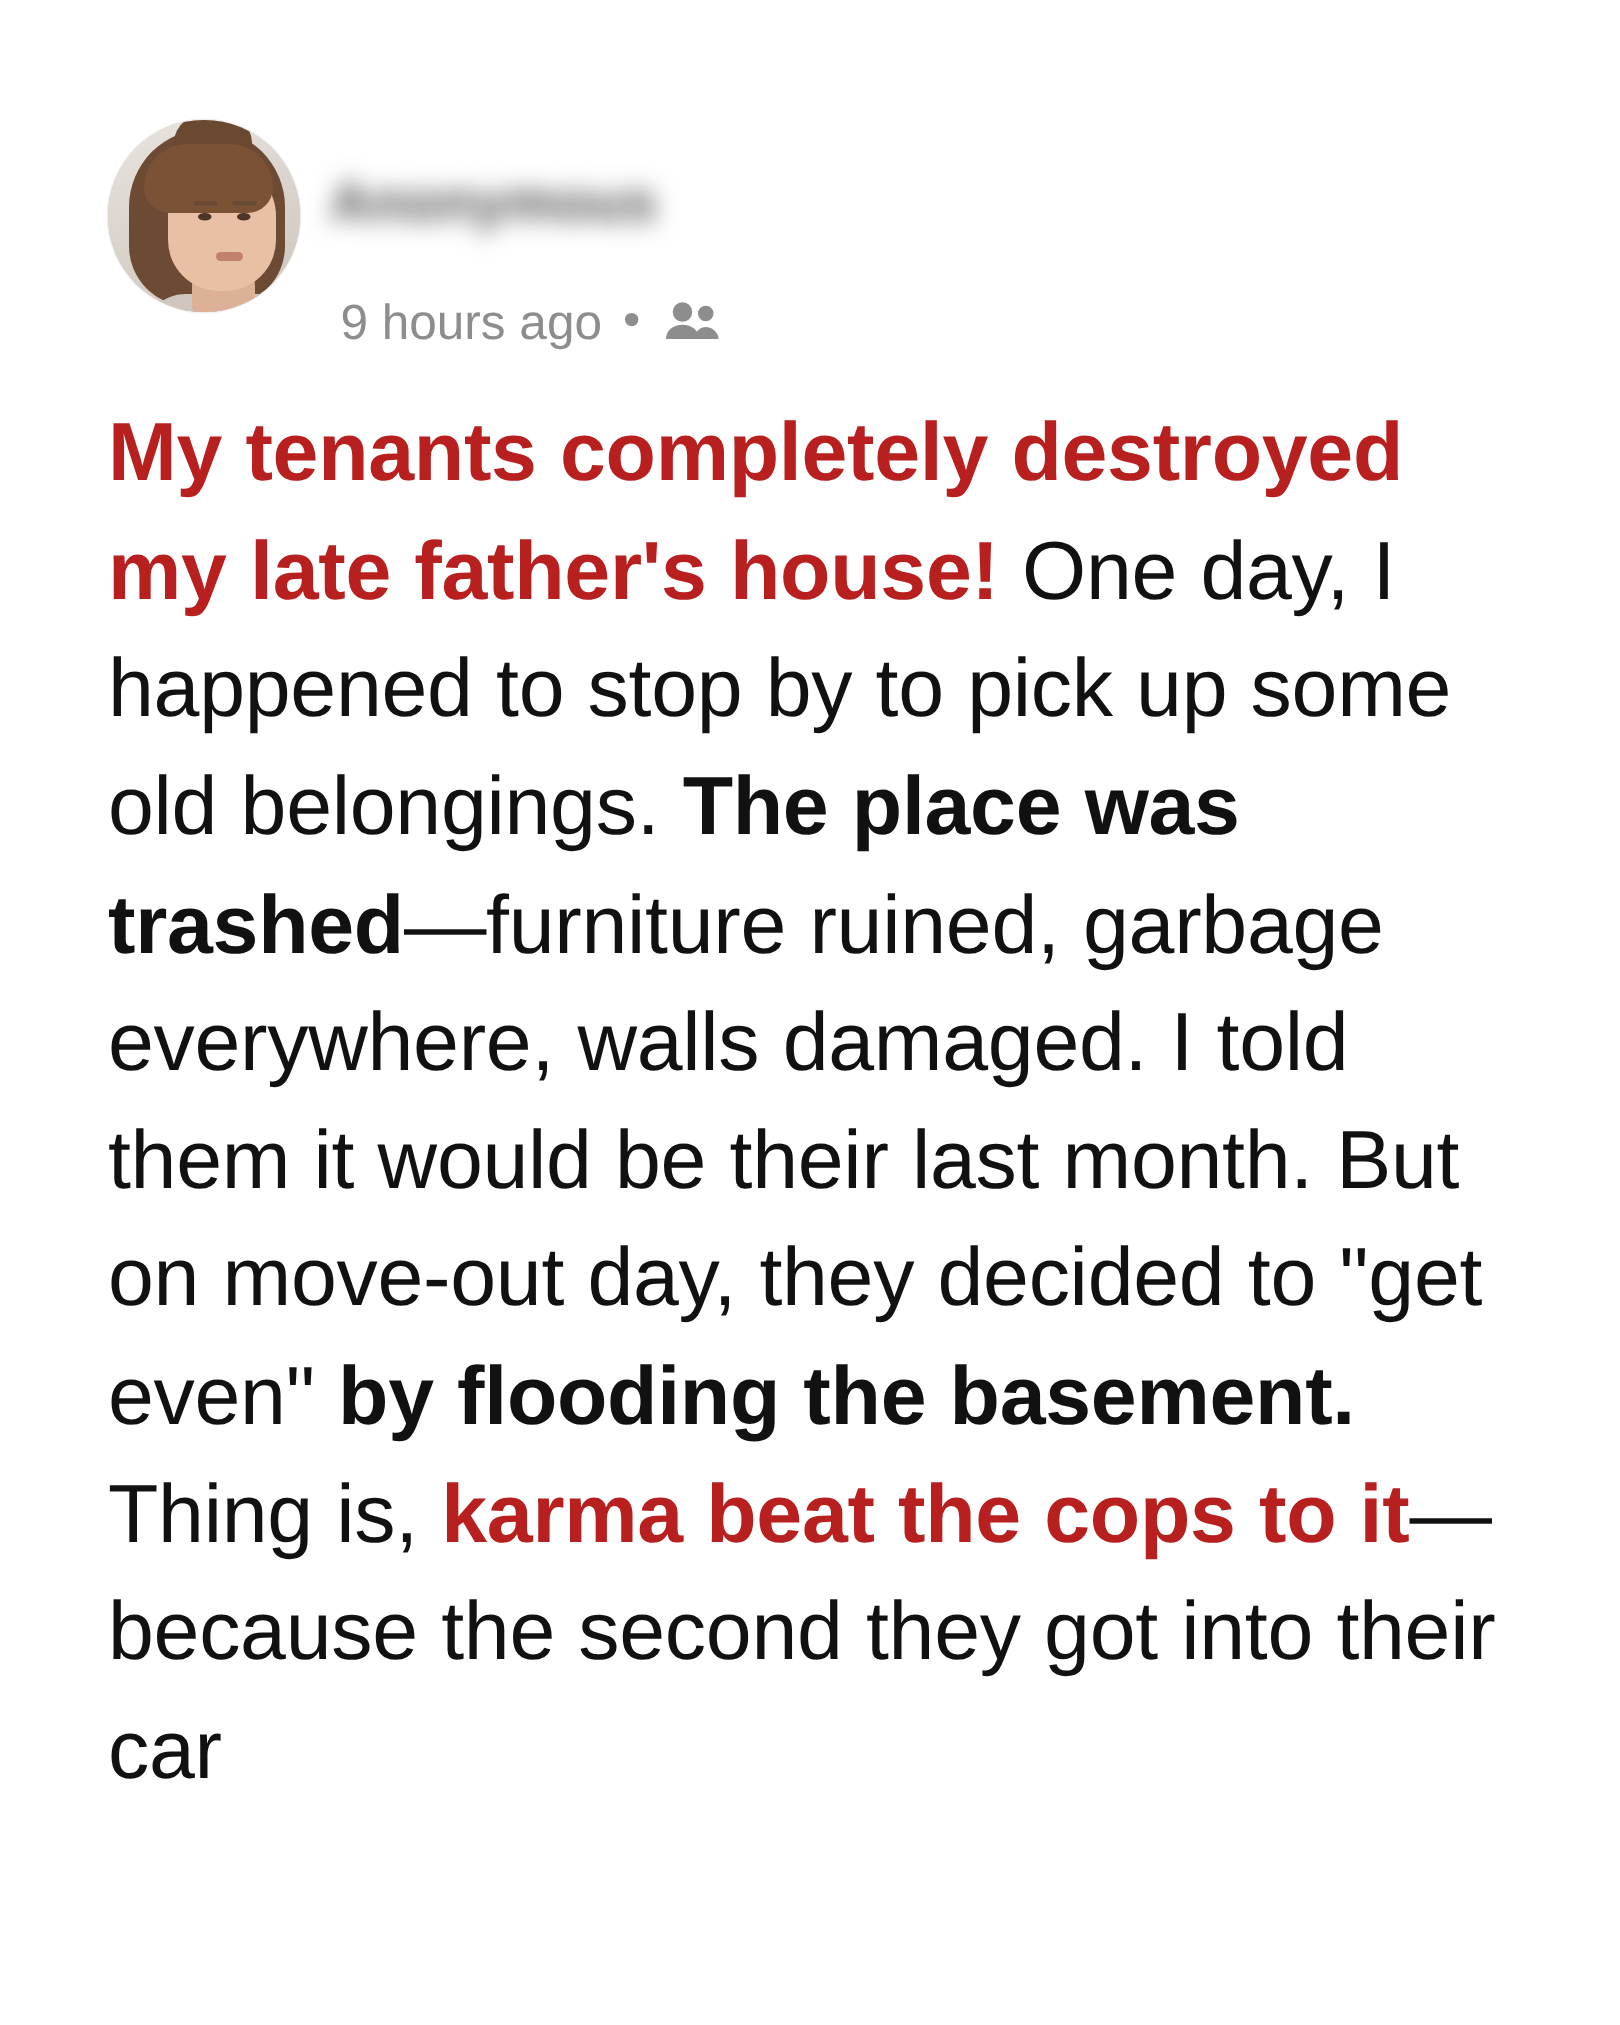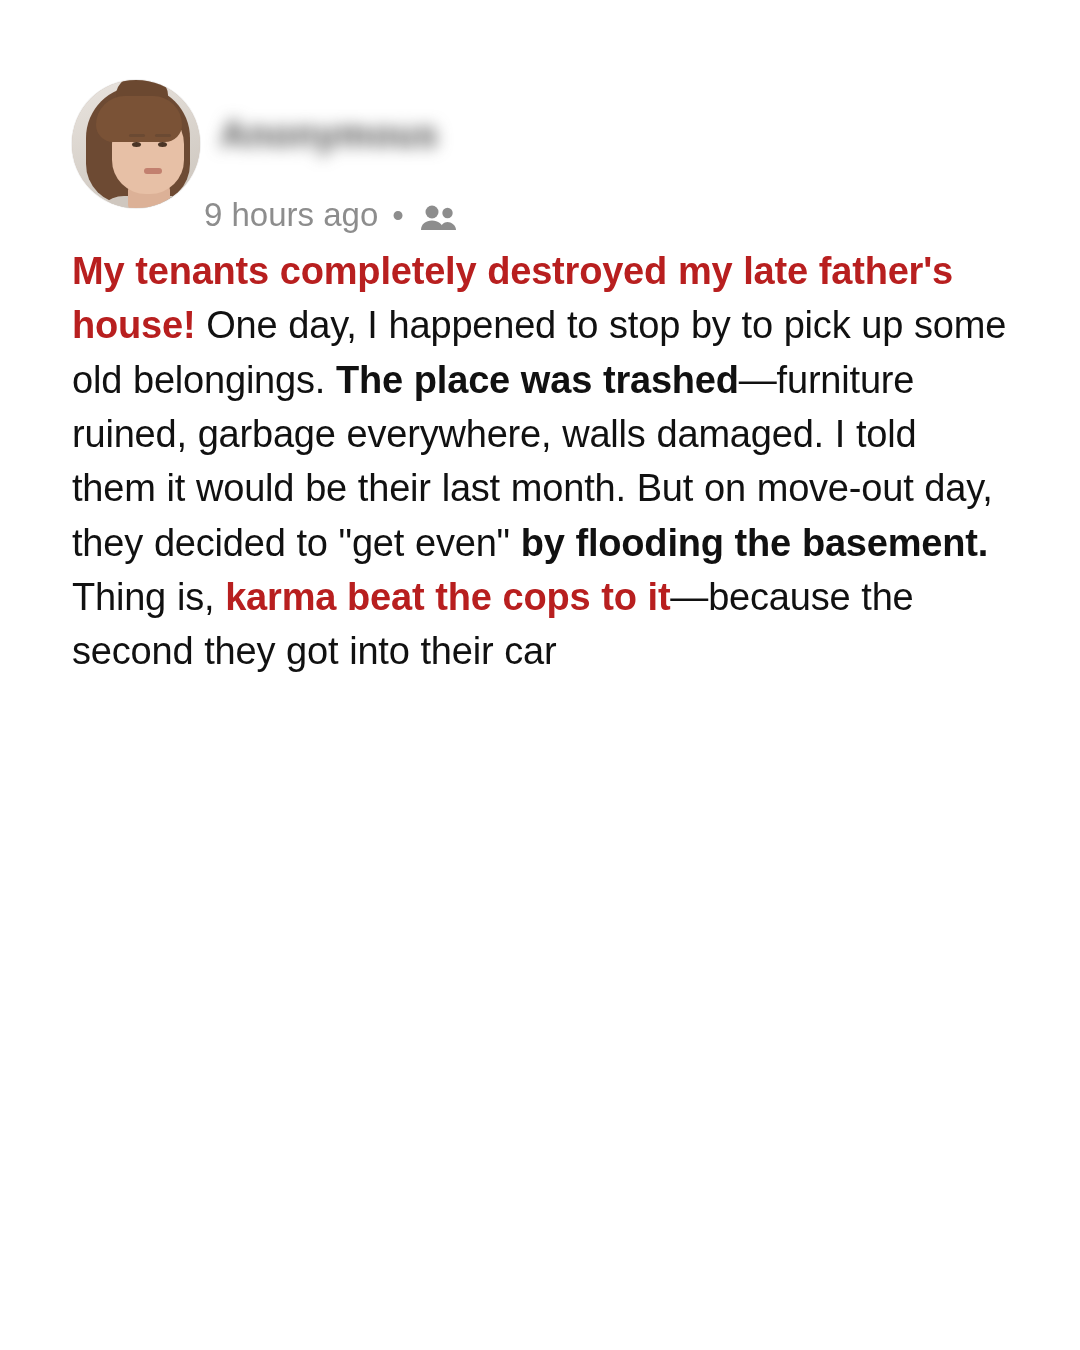--- a/index.html
+++ b/index.html
@@ -138,45 +138,45 @@
     font-size: 37px;
     font-weight: 700;
     color: #4a4a4a;
     letter-spacing: 0.5px;
     filter: blur(8px);
     user-select: none;
   }
 
   .meta {
     position: absolute;
-    left: 132px;
+    left: 155px;
     top: 124px;
     display: flex;
-    align-items: center;
+    align-items: flex-start;
     gap: 14px;
     color: #8d8d8d;
     font-size: 33px;
   }
   .meta .dot {
     font-size: 33px;
     line-height: 1;
     color: #8d8d8d;
   }
   .friends-icon {
     display: inline-block;
     width: 40px;
     height: 30px;
     position: relative;
     top: 3px;
   }
 
   
   .body-text {
-    margin-top: 4px;
-    font-size: 38px;
+    margin-top: 22px;
+    font-size: 55px;
     line-height: 1.43;
     color: #111111;
     letter-spacing: -0.2px;
     word-spacing: 0.5px;
   }
   .hl {
     color: #b81f1f;
     font-weight: 700;
   }
   .b {

